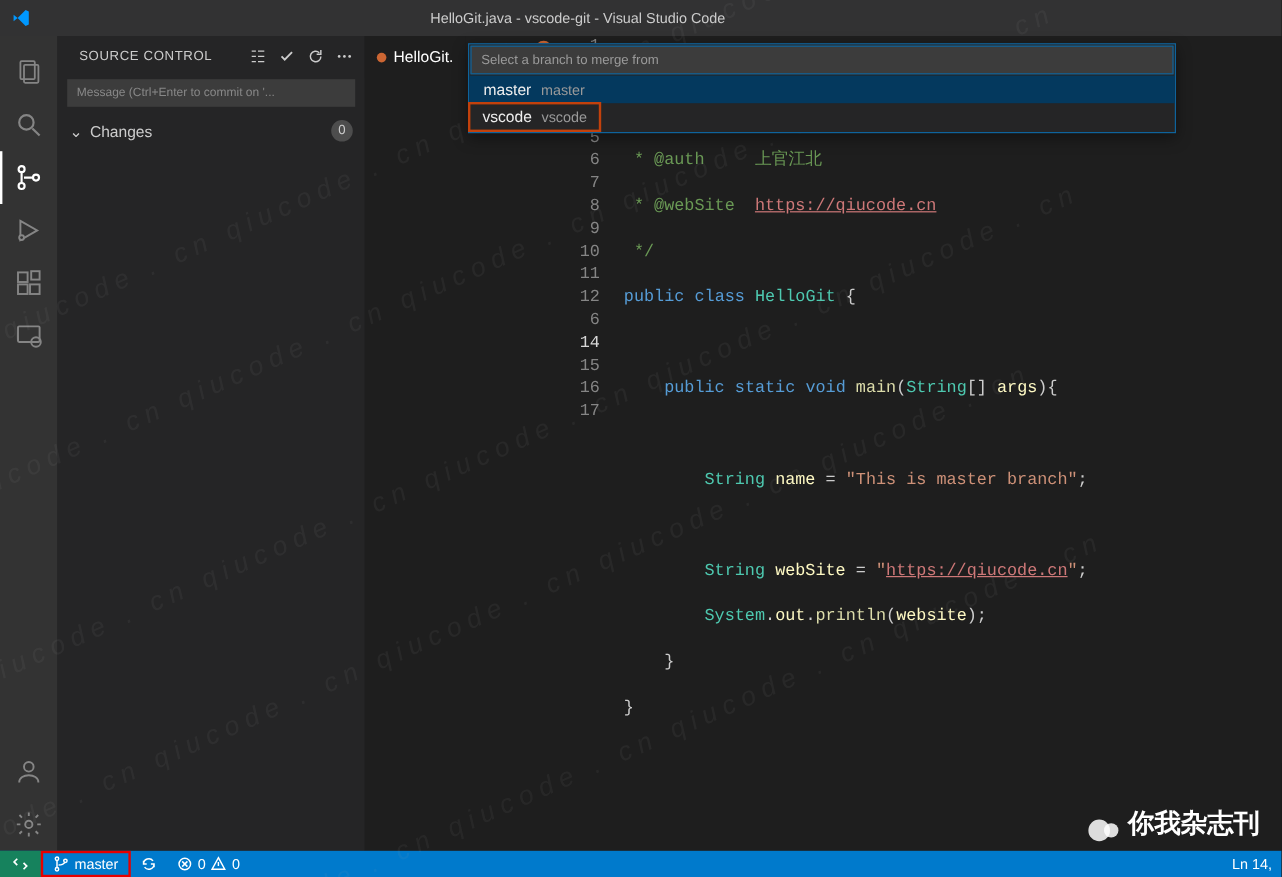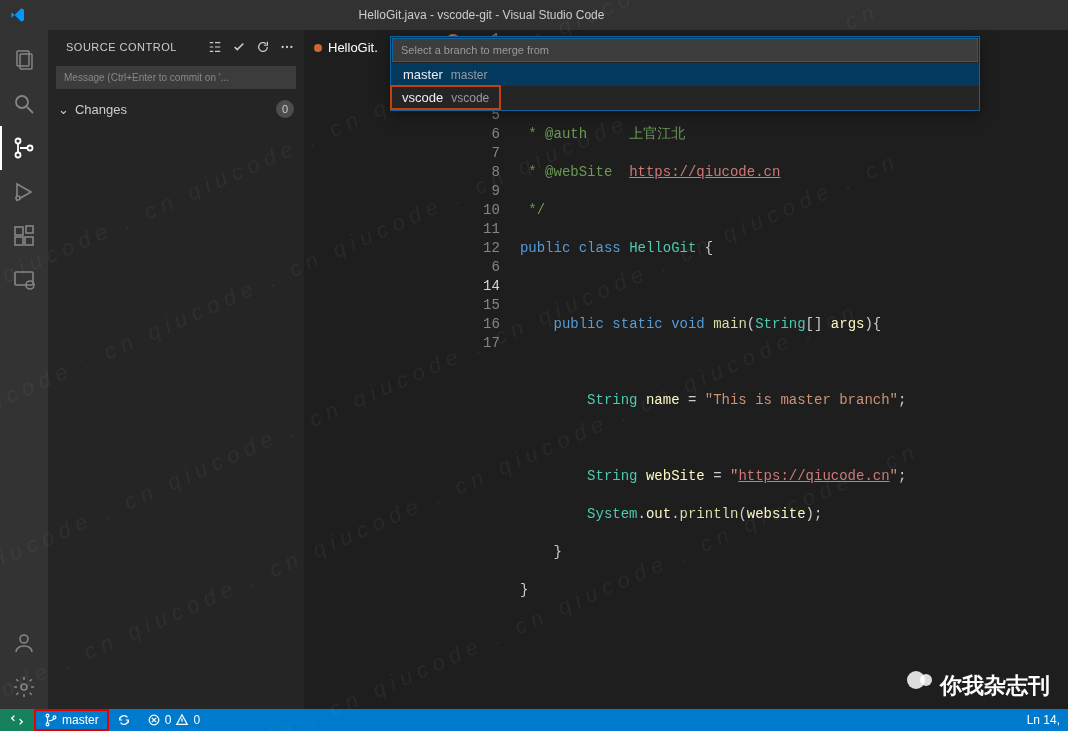--- a/index.html
+++ b/index.html
@@ -71,21 +71,21 @@
 }
 .qi-searchbox { margin:1px; }
 .qi-searchbox input{ width:100%; background:#3c3c3c; border:1px solid #0e639c; color:#ccc; padding:5px 8px; font-size:11px; outline:none;}
 .qi-searchbox input::placeholder{ color:#9a9a9a;}
 .qi-list { }
 .qi-item { padding:4px 12px; display:flex; align-items:baseline; gap:8px;}
 .qi-item.sel { background:#04395e;}
 .qi-item .name { color:#eee;}
 .qi-item .desc { color:#999; font-size:12px;}
 .qi-item.boxed { border:2px solid #c2410c; display:inline-flex; margin: -1px 0 0 -1px; padding:3px 10px;align-items:center;}
-.watermark-brand { position:absolute; right:18px; bottom:30px; display:flex; align-items:flex-start; gap:8px; color:#fff; font-weight:bold; font-size:22px; z-index:5;}
+.watermark-brand { position:absolute; right:18px; bottom:30px; display:flex; align-items:flex-end; gap:8px; color:#fff; font-weight:bold; font-size:22px; z-index:5;}
 .watermark-brand .dots { display:flex; align-items:center;}
 .watermark-brand .dot { width:18px; height:18px; border-radius:50%; background:#fff; opacity:.85;}
 .watermark-brand .dot.sm { width:12px; height:12px; margin-left:-5px;}
 .watermark-bg { position:absolute; inset:0; pointer-events:none; z-index:1; opacity:.07; color:#aaa; font-size:22px; font-style:italic; overflow:hidden;}
 .watermark-bg .wrow { position:absolute; transform: rotate(-24deg); white-space:nowrap; letter-spacing:6px;}
 </style>
 </head>
 <body>
 
 <div class="titlebar">

